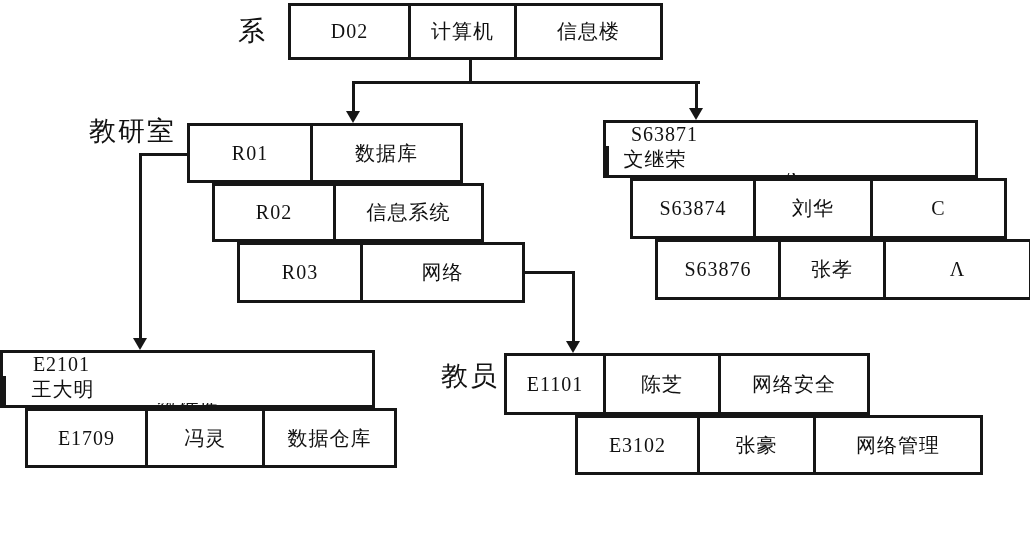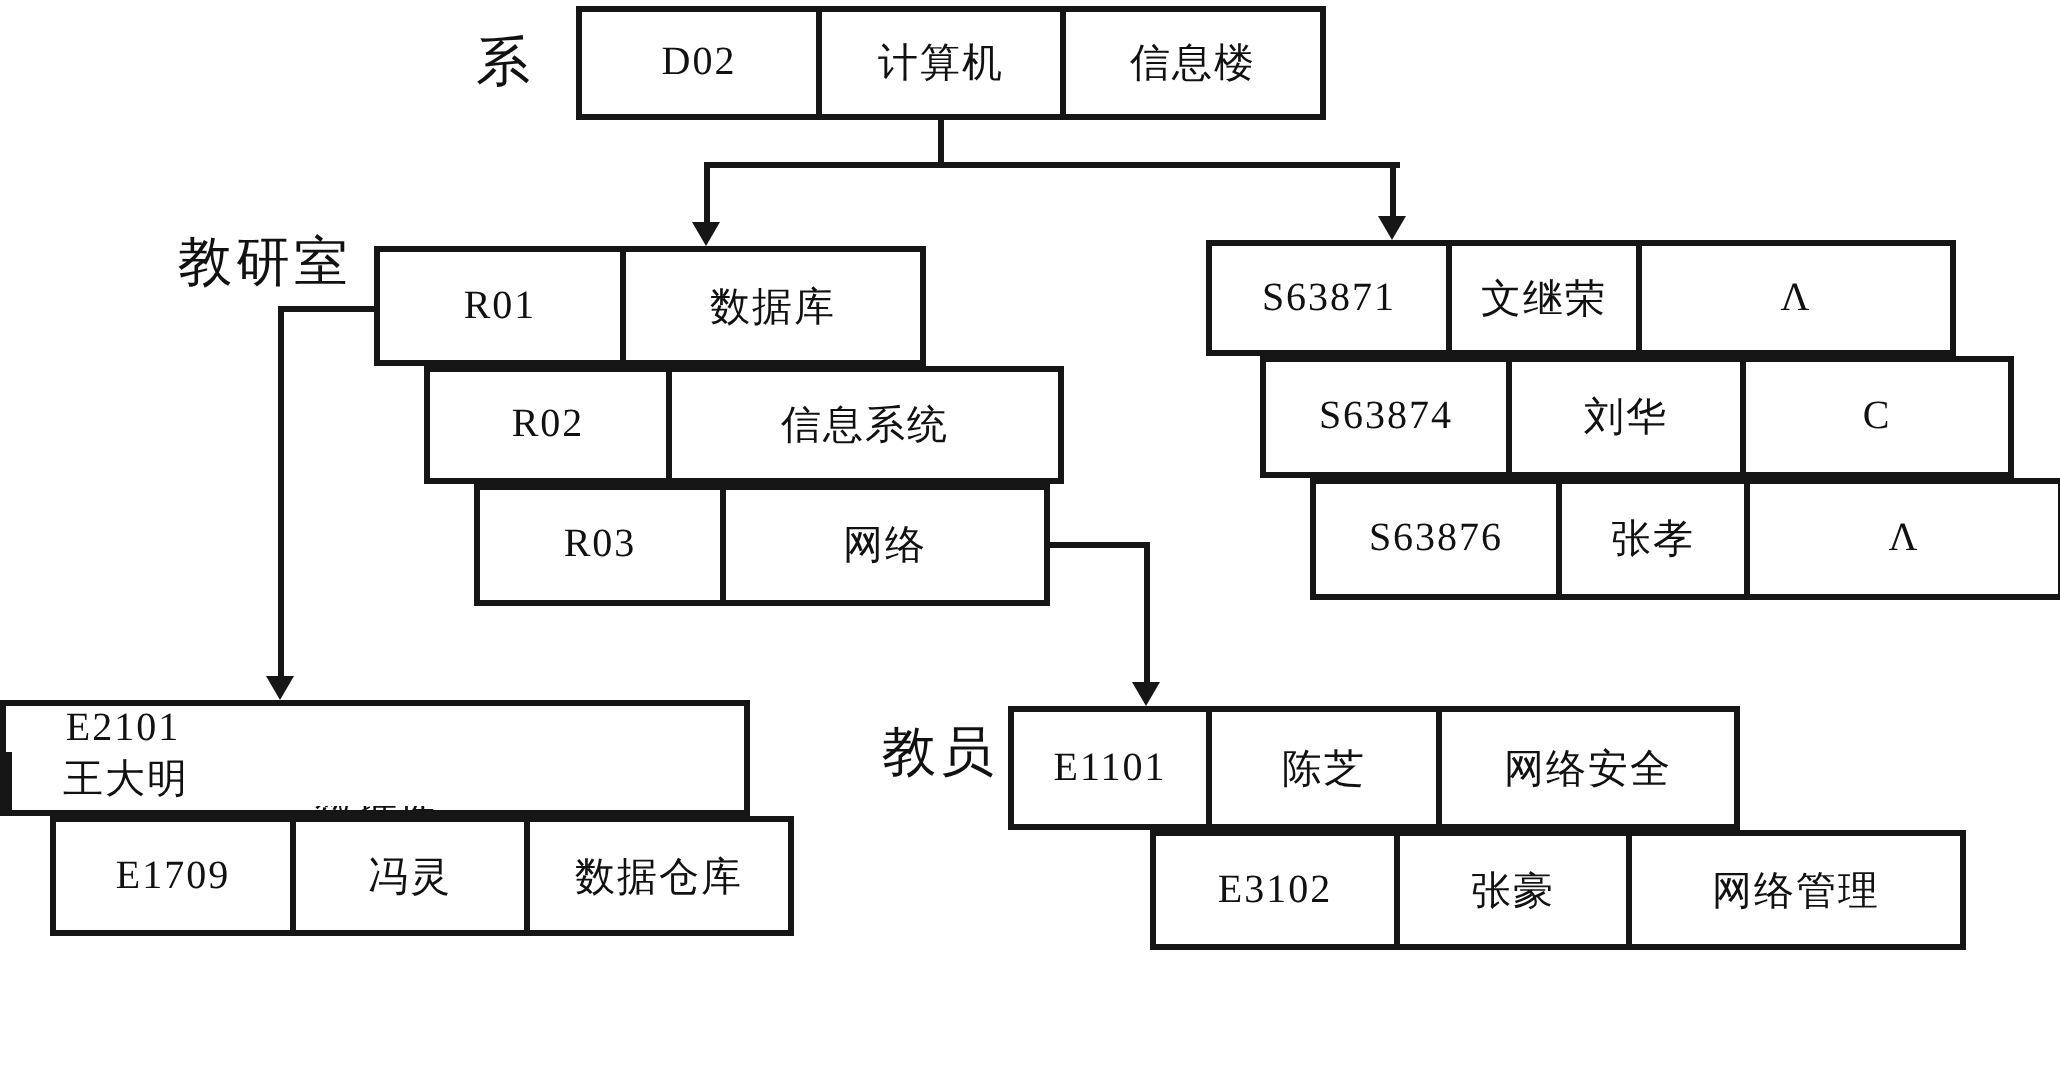--- a/index.html
+++ b/index.html
@@ -53,50 +53,50 @@
 <body>
 
 <div class="canvas">
 
   <div class="lbl" style="left:238px; top:18px;">系</div>
   <div class="lbl" style="left:89px; top:118px;">教研室</div>
   <div class="lbl" style="left:441px; top:363px;">教员</div>
 
   <div class="record" style="left:288px; top:3px; width:375px; height:57px;">
     <div class="cell" style="width:117px;">D02</div>
-    <div class="cell" style="width:122px;">计算机</div>
+    <div class="cell" style="width:106px;">计算机</div>
     <div class="cell grow">信息楼</div>
   </div>
 
   <div class="record" style="left:187px; top:123px; width:276px; height:60px;">
     <div class="cell" style="width:120px;">R01</div>
     <div class="cell grow">数据库</div>
   </div>
-  <div class="record" style="left:212px; top:183px; width:320px; height:59px;">
+  <div class="record" style="left:212px; top:183px; width:272px; height:59px;">
     <div class="cell" style="width:118px;">R02</div>
     <div class="cell grow">信息系统</div>
   </div>
   <div class="record" style="left:237px; top:242px; width:288px; height:61px;">
     <div class="cell" style="width:120px;">R03</div>
     <div class="cell grow">网络</div>
   </div>
 
-  <div class="record" style="left:603px; top:120px; width:375px; height:58px;">
+  <div class="record" style="left:603px; top:120px; width:375px; height:58px;flex-direction:column;">
     <div class="cell" style="width:117px;">S63871</div>
     <div class="cell" style="width:95px;">文继荣</div>
     <div class="cell grow">Λ</div>
   </div>
   <div class="record" style="left:630px; top:178px; width:377px; height:61px;">
     <div class="cell" style="width:120px;">S63874</div>
     <div class="cell" style="width:117px;">刘华</div>
     <div class="cell grow">C</div>
   </div>
   <div class="record" style="left:655px; top:239px; width:377px; height:61px;">
     <div class="cell" style="width:120px;">S63876</div>
-    <div class="cell" style="width:94px;">张孝</div>
+    <div class="cell" style="width:105px;">张孝</div>
     <div class="cell grow">Λ</div>
   </div>
 
   <div class="record" style="left:0px; top:350px; width:375px; height:58px;flex-direction:column;">
     <div class="cell" style="width:117px;">E2101</div>
     <div class="cell" style="width:117px;">王大明</div>
     <div class="cell grow">数据库</div>
   </div>
   <div class="record" style="left:25px; top:408px; width:372px; height:60px;">
     <div class="cell" style="width:117px;">E1709</div>

